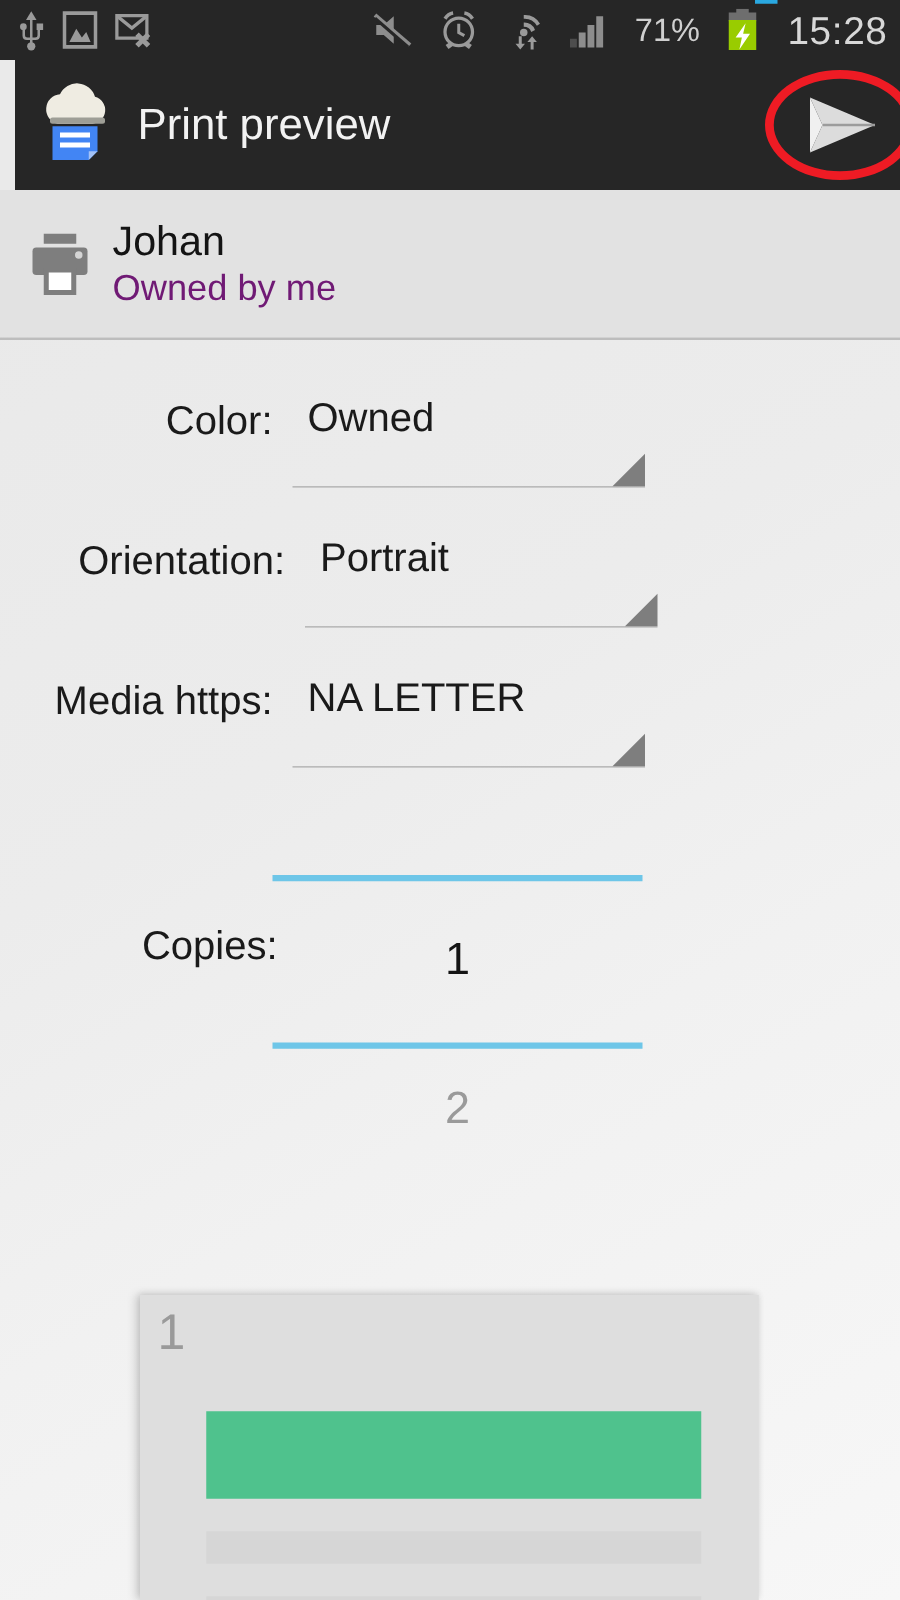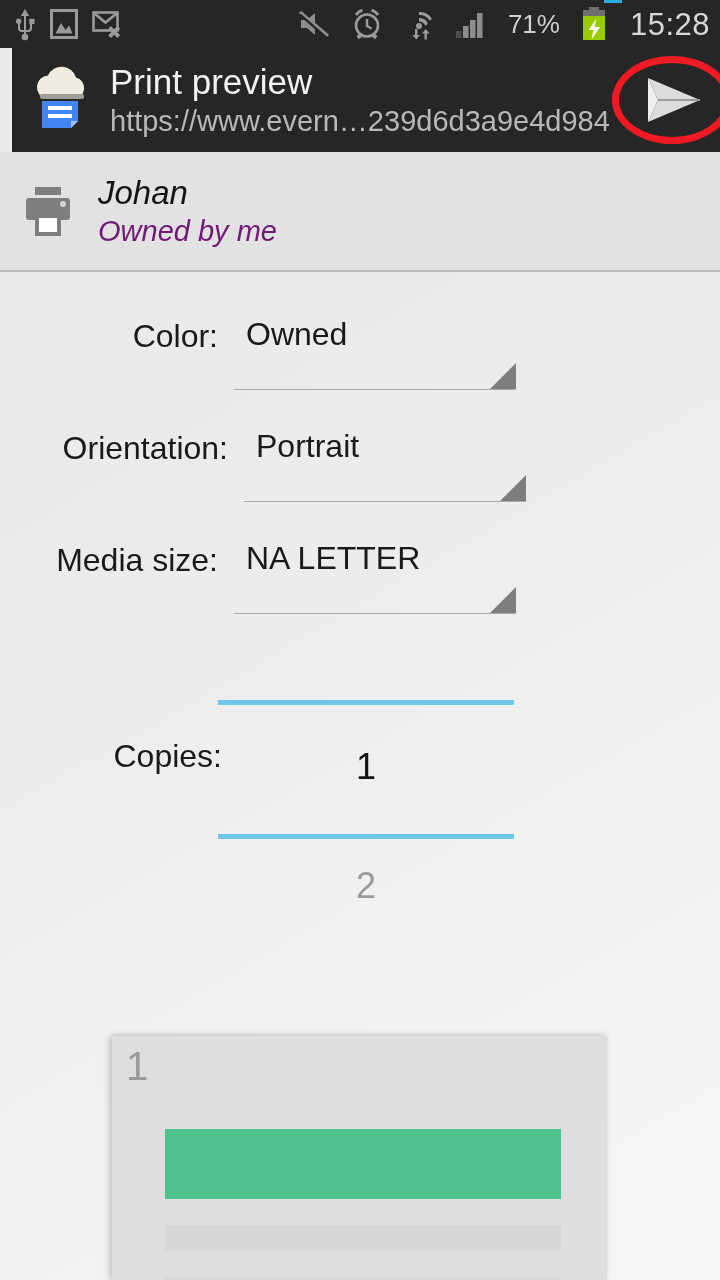--- a/index.html
+++ b/index.html
@@ -74,21 +74,21 @@
     overflow:hidden;
   }
 
   
   #printer-row {
     position:absolute; left:0; top:0; width:720px; height:118px;
     background:#e2e2e2;
     display:flex; align-items:center;
   }
   #printer-icon { margin-left:22px; width:56px; height:56px; flex:0 0 auto; }
-  #printer-texts { margin-left:20px; display:flex; flex-direction:column;font-style:italic; }
+  #printer-texts { margin-left:12px; display:flex; flex-direction:column; }
   #printer-name {
     font-size:33px; color:#141414; line-height:40px; font-weight:400;
   }
   #printer-status {
     font-size:29px; color:#701a75; line-height:36px; font-weight:400;
   }
   #printer-divider {
     position:absolute; left:0; top:118px; width:720px; height:2px;
     background:#bdbdbd;
   }
@@ -249,21 +249,20 @@
       <rect x="16" y="33" width="44" height="5" rx="2" fill="#9e9e96"></rect>
       <path d="M18 40 h36 v20 l-7 7 h-29 Z" fill="#4285f4"></path>
       <path d="M54 60 h-7 v7 Z" fill="#a3c2f7"></path>
       <rect x="24" y="45" width="24" height="4" fill="#ffffff"></rect>
       <rect x="24" y="53" width="24" height="4" fill="#ffffff"></rect>
     </svg>
   </div>
 
   <div id="header-texts">
     <div id="header-title">Print preview</div>
-    <div id="header-subtitle">https://www.evern…239d6d3a9e4d984</div>
   </div>
 
   <div id="send-button">
     <svg width="62" height="52" viewBox="0 0 62 52">
       <path d="M6 4 L58 26 L6 48 L16 26 Z" fill="#dcdcdc"></path>
       <path d="M16 26 L58 26 L16 26 Z" fill="none" stroke="#9c9c9c" stroke-width="2"></path>
       <path d="M6 4 L16 26 L6 48 Z" fill="#f0f0f0"></path>
     </svg>
     <div id="red-circle"></div>
   </div>
@@ -297,21 +296,21 @@
   <div class="option-row" style="top:272px;margin-left:10px;">
     <div class="option-label">Orientation:</div>
     <div class="spinner">
       <div class="spinner-value">Portrait</div>
       <div class="spinner-underline"></div>
       <div class="spinner-arrow"></div>
     </div>
   </div>
 
   <div class="option-row" style="top:384px;">
-    <div class="option-label">Media size:</div>
+    <div class="option-label">Media https:</div>
     <div class="spinner">
       <div class="spinner-value">NA LETTER</div>
       <div class="spinner-underline"></div>
       <div class="spinner-arrow"></div>
     </div>
   </div>
 
   <div id="copies-block">
     <div id="copies-label">Copies:</div>
     <div id="picker">

